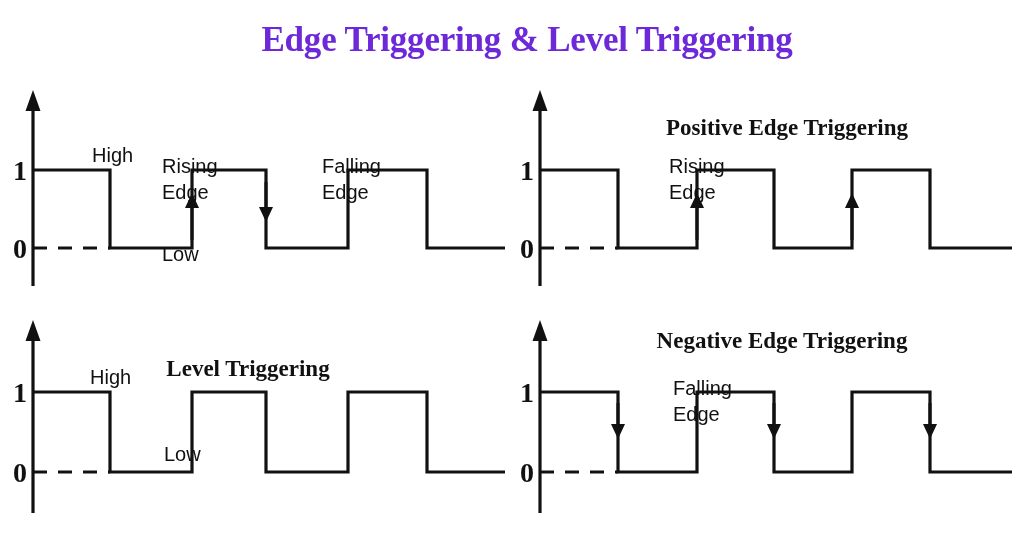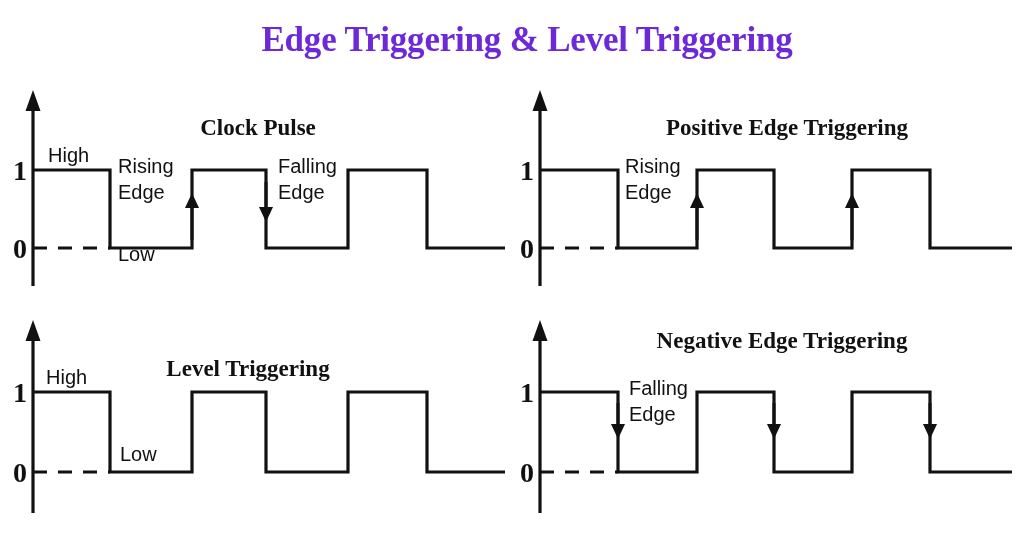--- a/index.html
+++ b/index.html
@@ -60,20 +60,21 @@
   #panel-negative-edge .panel-title { left: 25px; width: 490px; }
 
   .wf-label {
     position: absolute;
     font-family: "Liberation Sans", sans-serif;
     font-size: 20px;
     line-height: 23px;
     color: #111111;
     white-space: pre;
     pointer-events: none;
+    margin-left: 44px;
   }
   .wf-label.two-line { line-height: 24px; }
 </style>
 </head>
 <body>
 
 <div class="main-title">Edge Triggering &amp; Level Triggering</div>
 
 <div class="panel" id="panel-clock-pulse">
   <svg width="512" height="223" viewBox="0 0 512 223">
@@ -93,21 +94,20 @@
     </g>
 
     <g>
       <line x1="266" y1="92" x2="266" y2="125" stroke="#111" stroke-width="3"></line>
       <polygon points="266,132 259,117 273,117" fill="#111"></polygon>
     </g>
 
     <text x="20" y="90" font-family="Liberation Serif, serif" font-size="28" font-weight="bold" text-anchor="middle" fill="#111">1</text>
     <text x="20" y="168" font-family="Liberation Serif, serif" font-size="28" font-weight="bold" text-anchor="middle" fill="#111">0</text>
   </svg>
-  <div class="panel-title">Clock Pulse</div>
   <div class="wf-label" style="left:48px; top:54px;">High</div>
   <div class="wf-label" style="left:118px; top:153px;">Low</div>
   <div class="wf-label two-line" style="left:118px; top:64px;">Rising</div>
   <div class="wf-label two-line" style="left:118px; top:90px;">Edge</div>
   <div class="wf-label two-line" style="left:278px; top:64px;">Falling</div>
   <div class="wf-label two-line" style="left:278px; top:90px;">Edge</div>
 </div>
 
 <div class="panel" id="panel-positive-edge">
   <svg width="512" height="223" viewBox="0 0 512 223">

